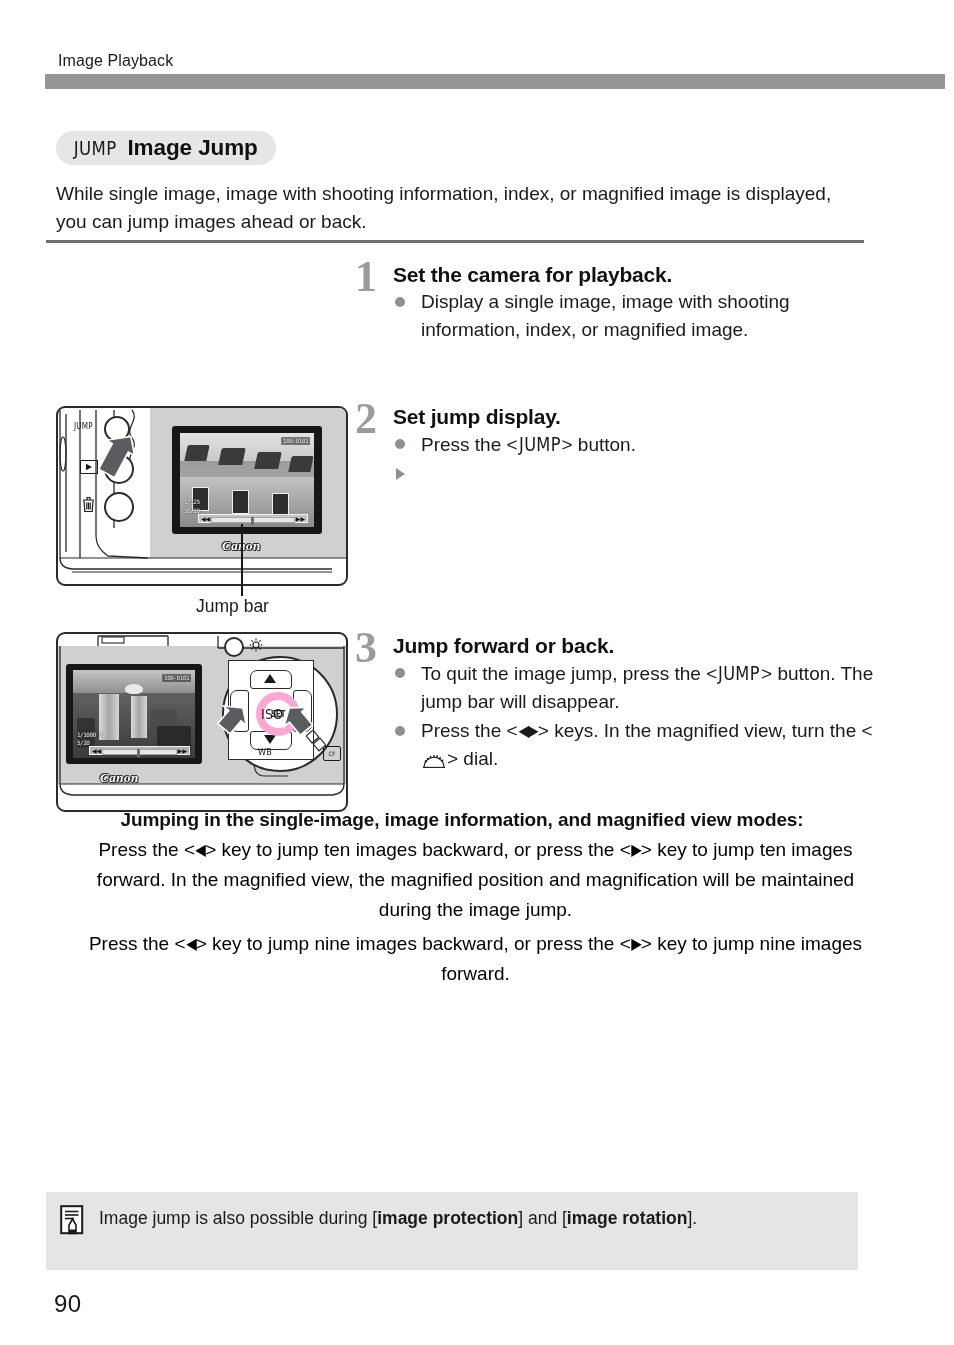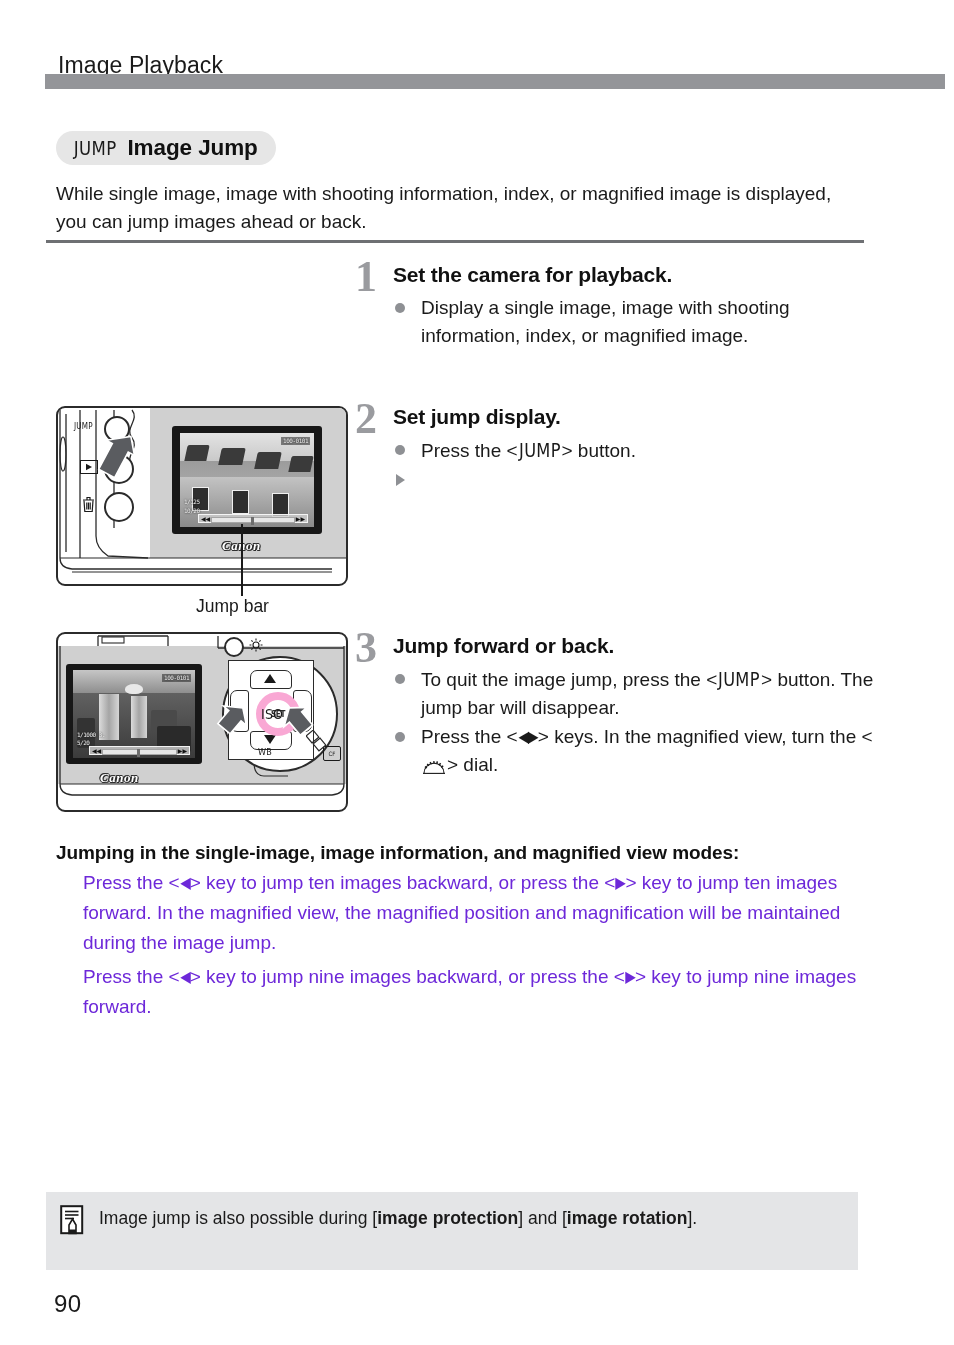--- a/index.html
+++ b/index.html
@@ -14,21 +14,21 @@
     font-family: "Liberation Sans", sans-serif;
     color: #1a1a1a;
     overflow: hidden;
   }
 
   
   #running-head {
     position: absolute;
     left: 58px;
     top: 52px;
-    font-size: 23px;
+    font-size: 16px;
     letter-spacing: .1px;
     color: #1a1a1a;
     text-align: right;
   }
   #header-rule {
     position: absolute;
     left: 45px;
     top: 74px;
     width: 900px;
     height: 15px;
@@ -101,21 +101,20 @@
   .step-head {
     margin-left: 38px;
     font-size: 21px;
     font-weight: bold;
     color: #111;
     line-height: 26px;
     letter-spacing: -.2px;
   }
   .step-body {
     margin-left: 38px;
-    margin-top: 6px;
   }
   .bullet-row {
     position: relative;
     padding-left: 28px;
     font-size: 19px;
     line-height: 28px;
     color: #1a1a1a;
     margin-bottom: 1px;
   }
   .bullet-row .mk {
@@ -338,35 +337,36 @@
     left: 196px;
     top: 596px;
     font-size: 17.5px;
     color: #1a1a1a;
   }
 
   
   #lower {
     position: absolute;
     left: 56px;
-    top: 840px;
+    top: 807px;
     width: 812px;
+    text-align: center;
   }
   .sub-head {
     font-size: 19px;
     font-weight: bold;
     line-height: 26px;
     color: #111;
     letter-spacing: -.1px;
   }
   .sub-body {
     margin-left: 27px;
     font-size: 19px;
     line-height: 30px;
-    color: #6d28d9;
+    color: #000000;
   }
   .sub-body.first { margin-top: 2px; margin-bottom: 4px; }
 
   
   #note-box {
     position: absolute;
     left: 46px;
     top: 1192px;
     width: 812px;
     min-height: 78px;

